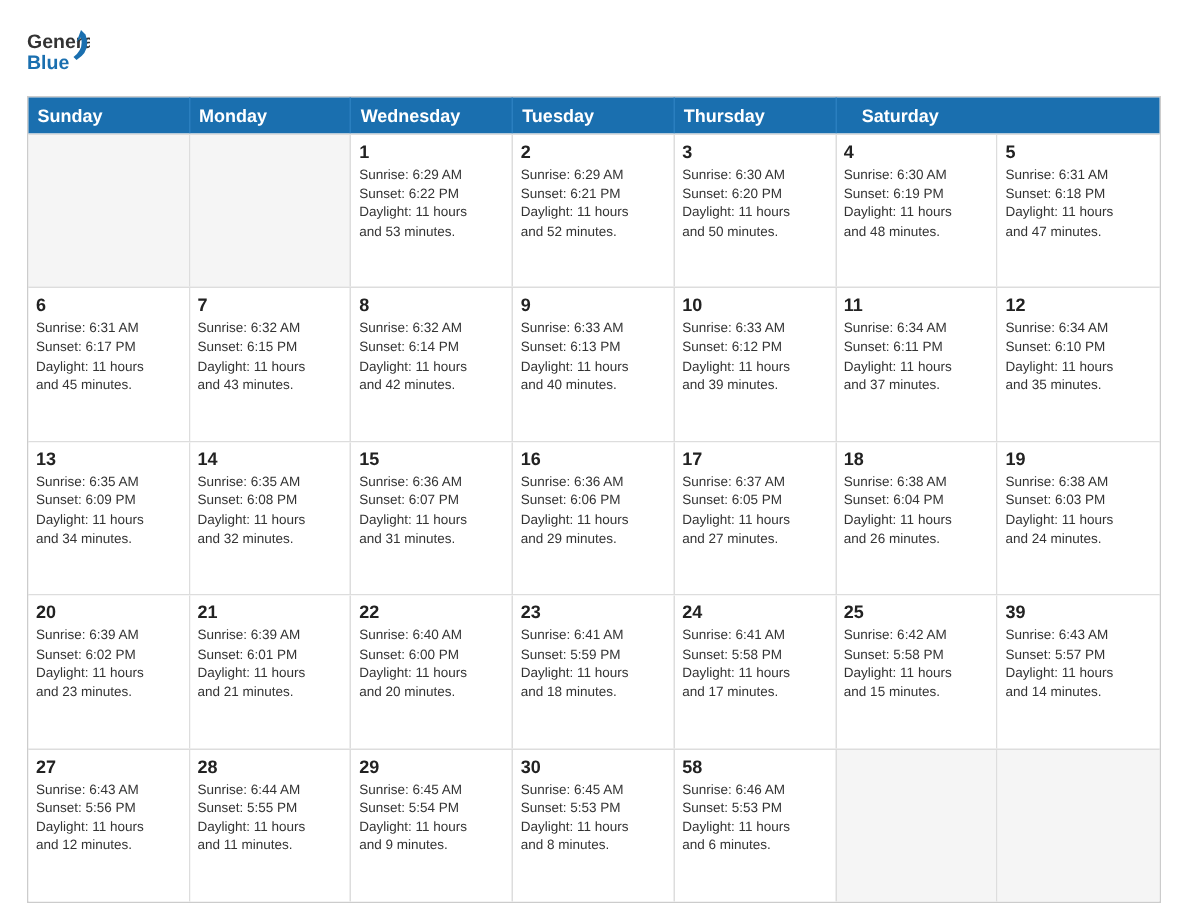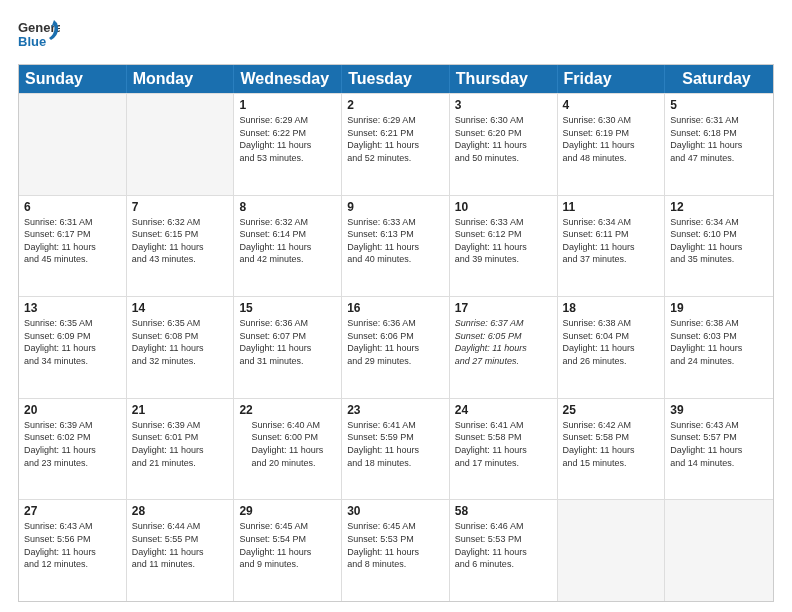--- a/index.html
+++ b/index.html
@@ -47,21 +47,21 @@
       flex-direction: column;
       border: 1px solid #ccc;
     }
     .cal-header-row {
       display: grid;
       grid-template-columns: repeat(7, 1fr);
       background: #1a6faf;
     }
     .cal-header-cell {
       color: #fff;
-      font-size: 16px;
+      font-size: 12px;
       font-weight: bold;
       padding: 5px 6px;
       border-right: 1px solid #2a7fbf;
       text-align: left;
     }
     .cal-header-cell:last-child { border-right: none; margin-left: 11px; }
     .cal-body {
       flex: 1;
       display: flex;
       flex-direction: column;
@@ -114,21 +114,20 @@
     </div>
   </div>
 
   <div class="calendar">
     <div class="cal-header-row">
     <div class="cal-header-cell">Sunday</div>
         <div class="cal-header-cell">Monday</div>
         <div class="cal-header-cell">Wednesday</div>
         <div class="cal-header-cell">Tuesday</div>
         <div class="cal-header-cell">Thursday</div>
-        <div class="cal-header-cell">Friday</div>
         <div class="cal-header-cell">Saturday</div>
       </div>
     <div class="cal-body">
     <div class="cal-week">
           <div class="cal-cell empty"></div>
           <div class="cal-cell empty"></div>
           <div class="cal-cell">
             <span class="day-num">1</span>
             <div class="cell-info" style="white-space: pre-line;">Sunrise: 6:29 AM
 Sunset: 6:22 PM
@@ -239,21 +238,21 @@
           </div>
           <div class="cal-cell">
             <span class="day-num">16</span>
             <div class="cell-info" style="white-space: pre-line;">Sunrise: 6:36 AM
 Sunset: 6:06 PM
 Daylight: 11 hours
 and 29 minutes.</div>
           </div>
           <div class="cal-cell">
             <span class="day-num">17</span>
-            <div class="cell-info" style="white-space: pre-line; font-style: italic;">Sunrise: 6:37 AM
+            <div class="cell-info" style="white-space: pre-line;">Sunrise: 6:37 AM
 Sunset: 6:05 PM
 Daylight: 11 hours
 and 27 minutes.</div>
           </div>
           <div class="cal-cell">
             <span class="day-num">18</span>
             <div class="cell-info" style="white-space: pre-line;">Sunrise: 6:38 AM
 Sunset: 6:04 PM
 Daylight: 11 hours
 and 26 minutes.</div>
@@ -276,21 +275,21 @@
           </div>
           <div class="cal-cell">
             <span class="day-num">21</span>
             <div class="cell-info" style="white-space: pre-line;">Sunrise: 6:39 AM
 Sunset: 6:01 PM
 Daylight: 11 hours
 and 21 minutes.</div>
           </div>
           <div class="cal-cell">
             <span class="day-num">22</span>
-            <div class="cell-info" style="white-space: pre-line; margin-left: 12px;">Sunrise: 6:40 AM
+            <div class="cell-info" style="white-space: pre-line;">Sunrise: 6:40 AM
 Sunset: 6:00 PM
 Daylight: 11 hours
 and 20 minutes.</div>
           </div>
           <div class="cal-cell">
             <span class="day-num">23</span>
             <div class="cell-info" style="white-space: pre-line;">Sunrise: 6:41 AM
 Sunset: 5:59 PM
 Daylight: 11 hours
 and 18 minutes.</div>

